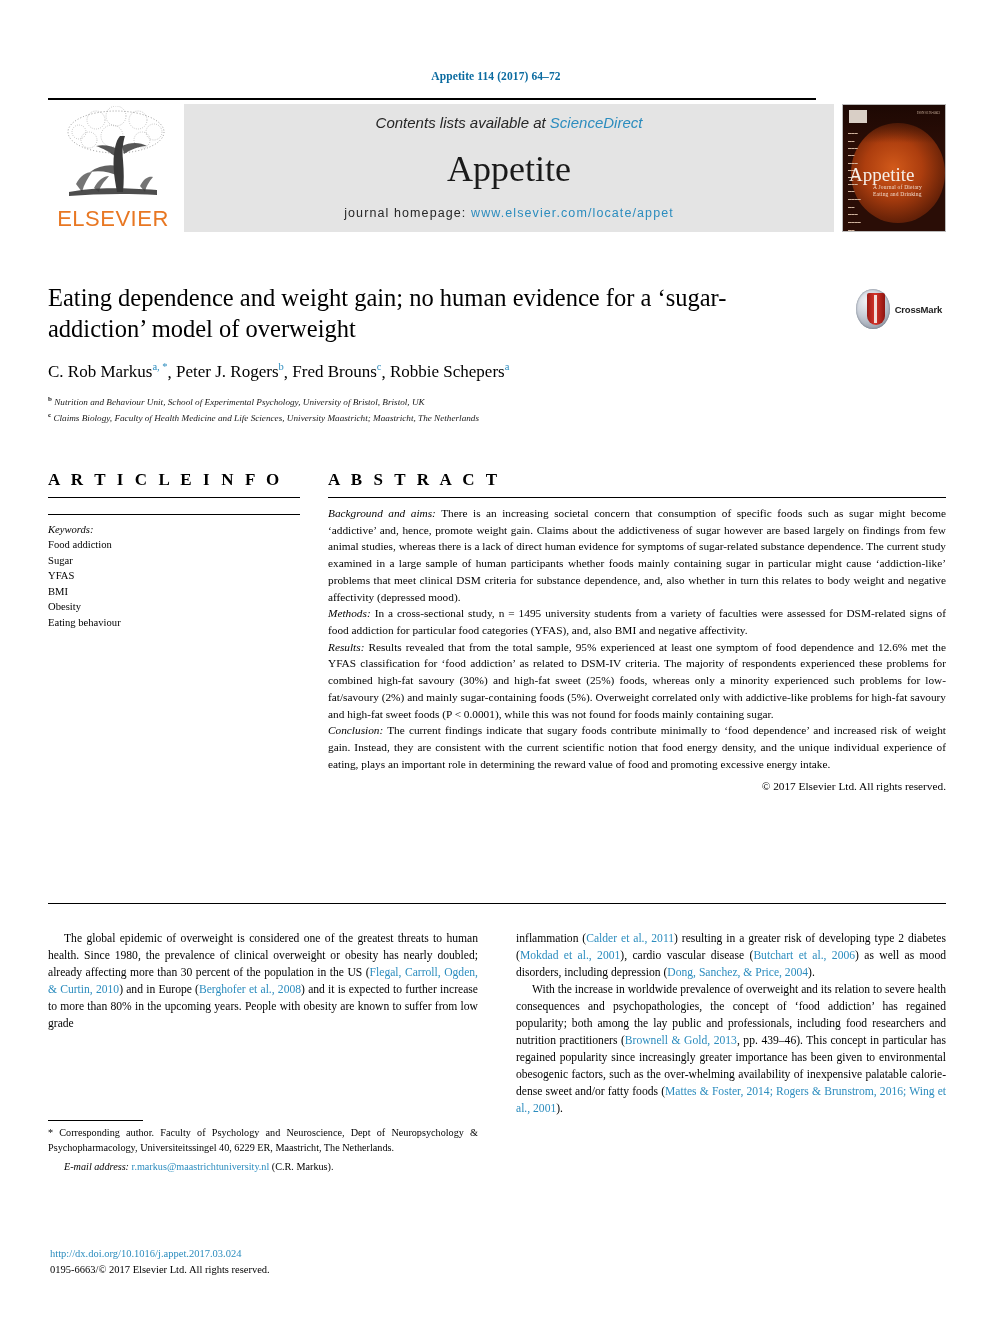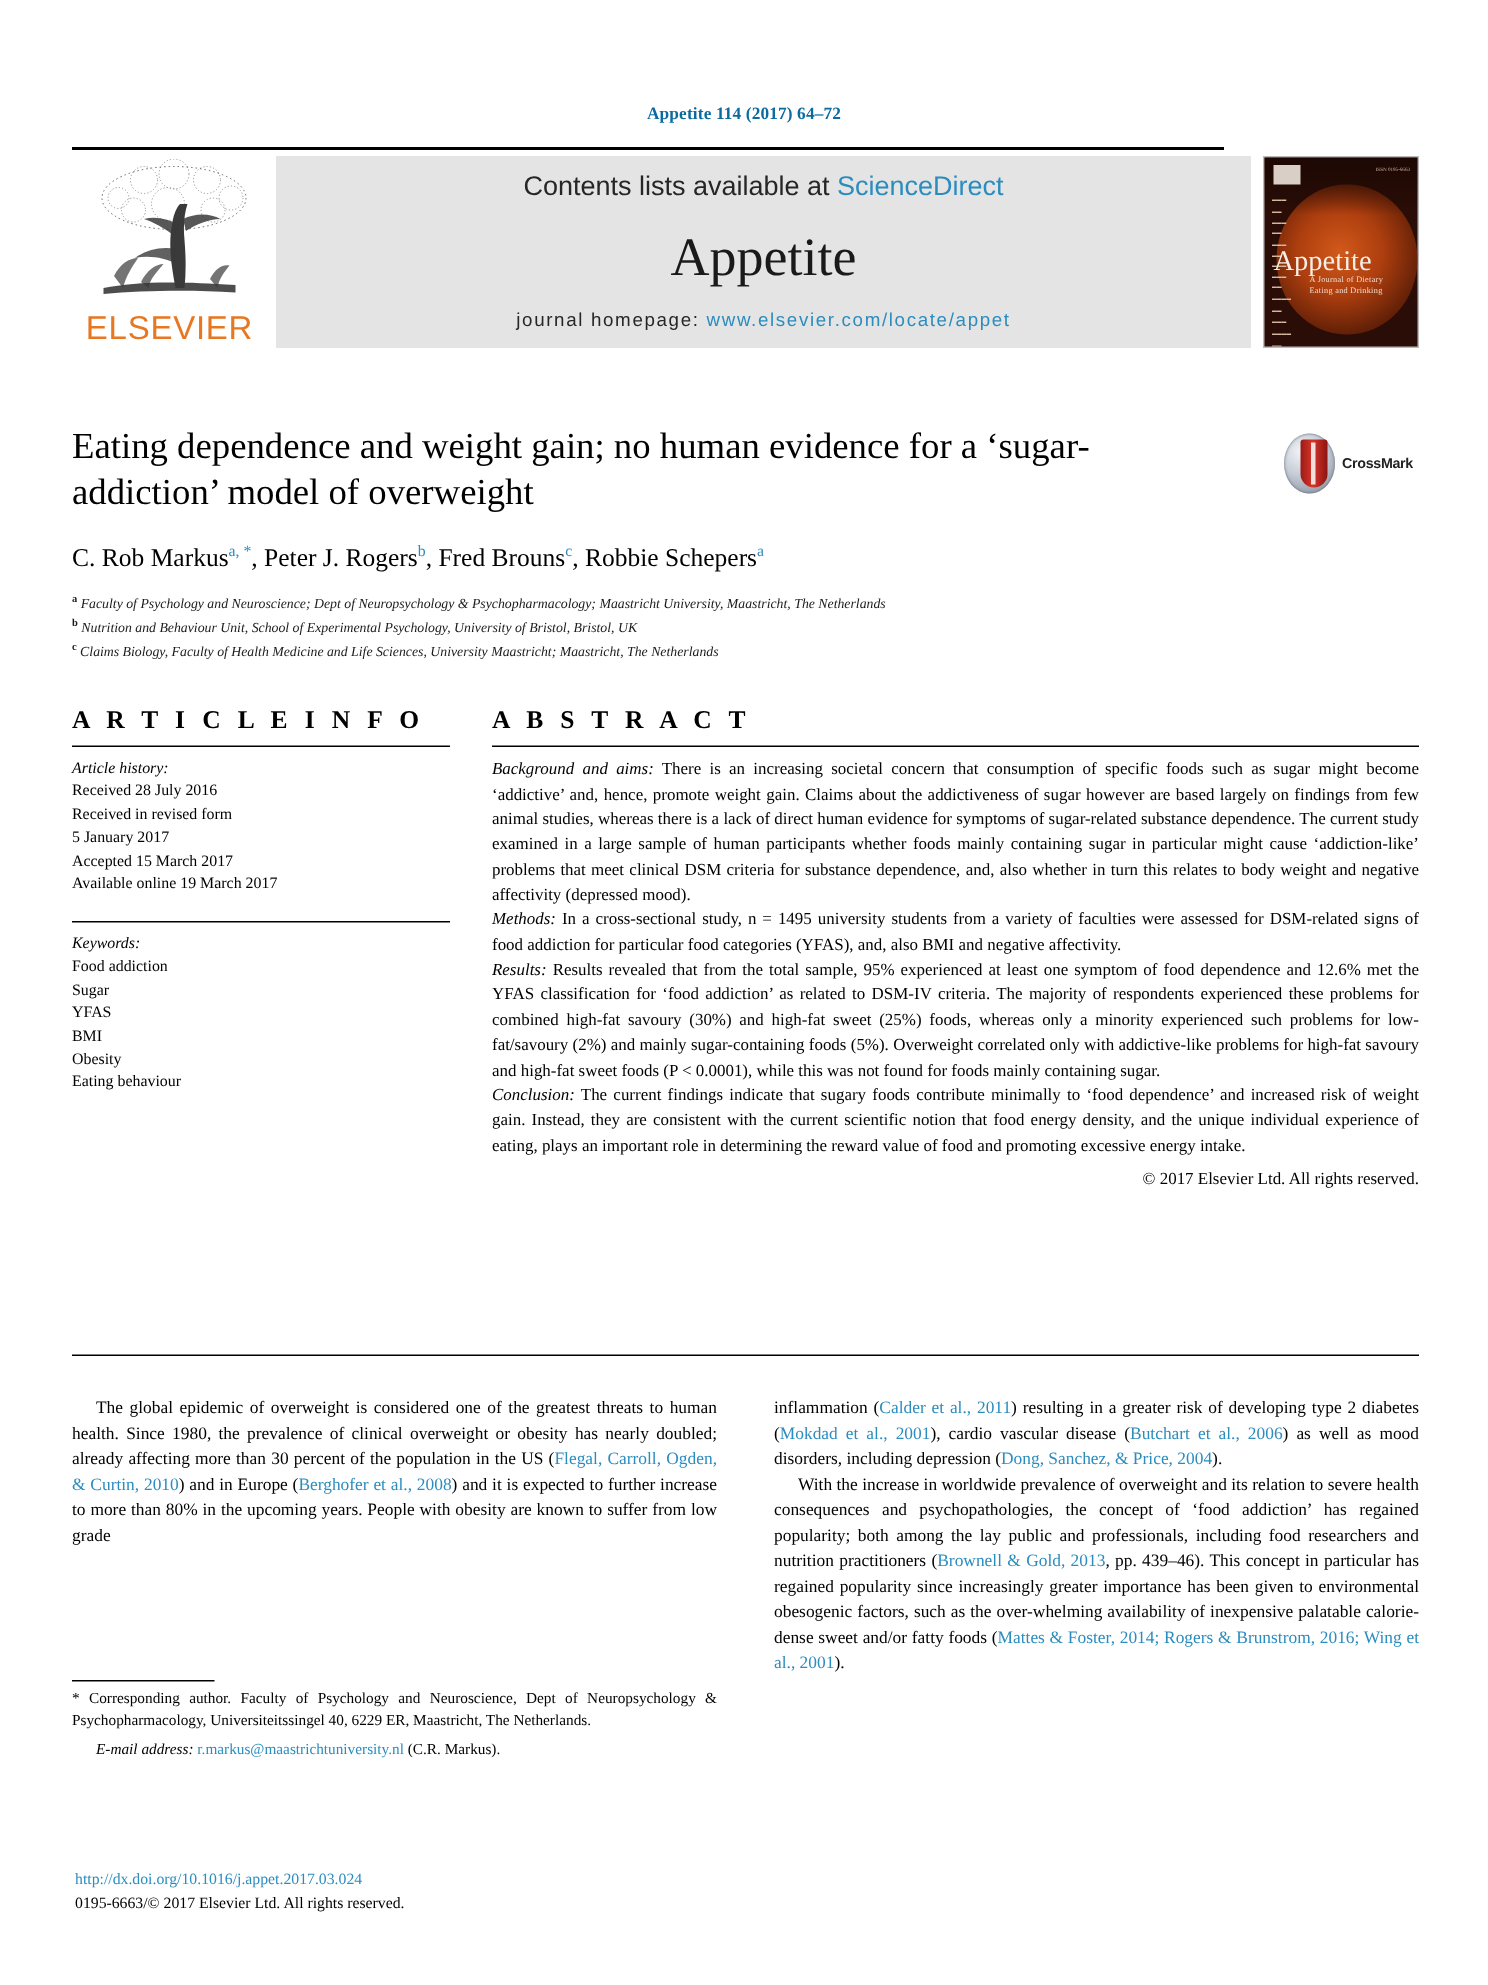--- a/index.html
+++ b/index.html
@@ -80,22 +80,23 @@
     background: #e4e4e4;
     display: flex;
     flex-direction: column;
     justify-content: space-between;
     align-items: center;
     padding: 10px 0 12px 0;
     margin-left: 6px;
   }
   .contents-line {
     font-family: "Liberation Sans", sans-serif;
-    font-size: 18px;
+    font-size: 15px;
     color: #262626;
+    font-style: italic;
   }
   .contents-line .sd {
     color: #2b8cbe;
   }
   .journal-name {
     font-family: "Liberation Serif", serif;
     font-size: 36px;
     color: #1a1a1a;
     line-height: 1;
   }
@@ -501,39 +502,30 @@
     </div>
 
     <div class="authors">
       <span><span>C. Rob Markus</span><sup>a, *</sup></span>,
       <span><span>Peter J. Rogers</span><sup>b</sup></span>,
       <span><span>Fred Brouns</span><sup>c</sup></span>,
       <span><span>Robbie Schepers</span><sup>a</sup></span>
     </div>
 
     <div class="affiliations">
-      <div><sup>a</sup> <span>Faculty of Psychology and Neuroscience; Dept of Neuropsychology &amp; Psychopharmacology; Maastricht University, Maastricht, The Netherlands</span></div>
       <div><sup>b</sup> <span>Nutrition and Behaviour Unit, School of Experimental Psychology, University of Bristol, Bristol, UK</span></div>
       <div><sup>c</sup> <span>Claims Biology, Faculty of Health Medicine and Life Sciences, University Maastricht; Maastricht, The Netherlands</span></div>
     </div>
   </div>
 
   <div class="info-abstract">
 
     <div class="col-info">
       <div class="sec-head">A R T I C L E  I N F O</div>
       <div class="hr-thin"></div>
-      <div class="info-group">
-        <div class="lbl">Article history:</div>
-        <div>Received 28 July 2016</div>
-        <div>Received in revised form</div>
-        <div>5 January 2017</div>
-        <div>Accepted 15 March 2017</div>
-        <div>Available online 19 March 2017</div>
-      </div>
       <div class="info-sep"></div>
       <div class="info-group">
         <div class="lbl">Keywords:</div>
         <div>Food addiction</div>
         <div>Sugar</div>
         <div>YFAS</div>
         <div>BMI</div>
         <div>Obesity</div>
         <div>Eating behaviour</div>
       </div>

